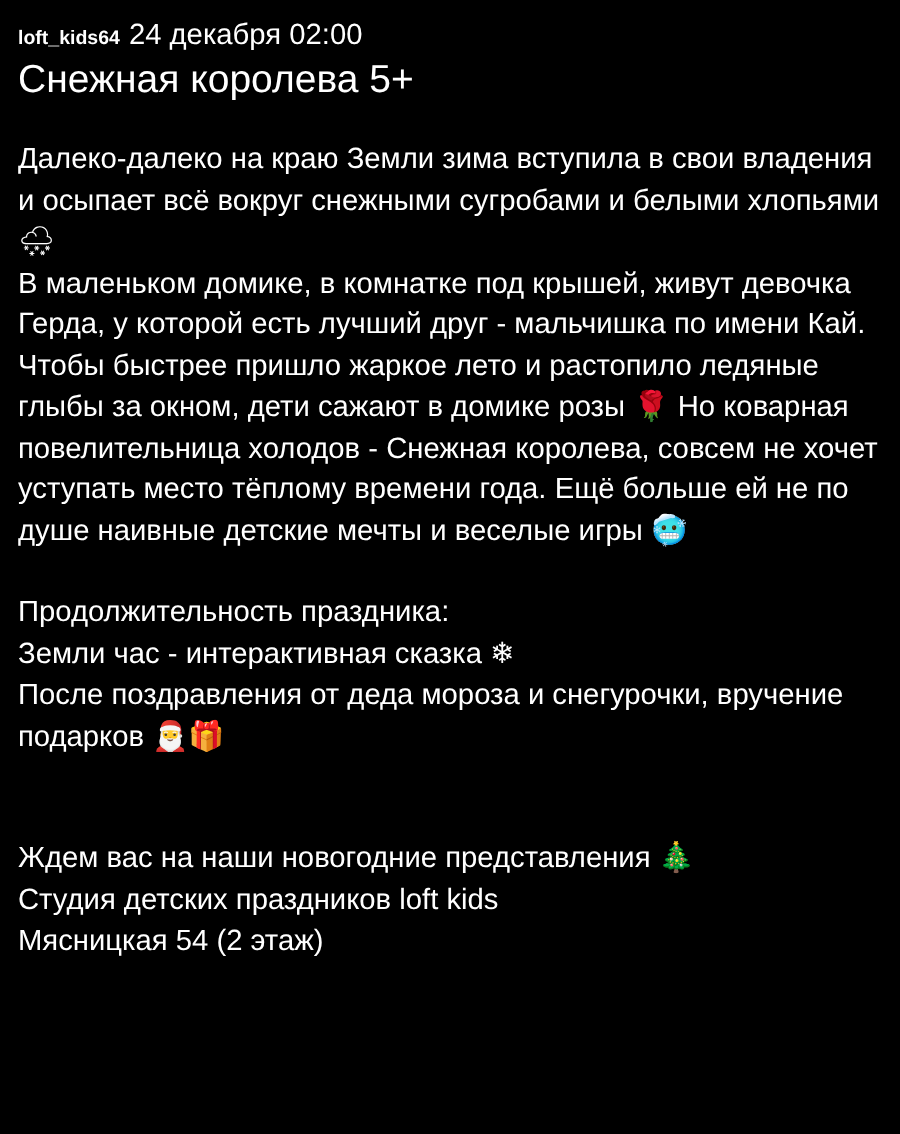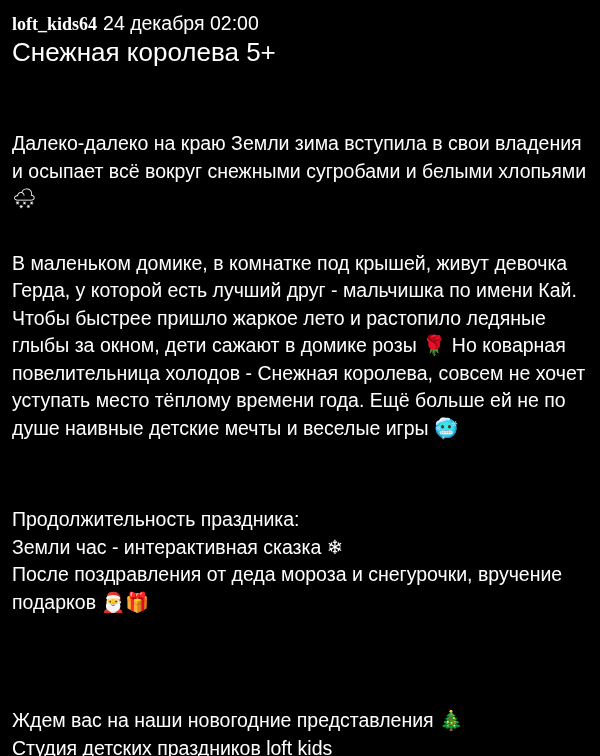--- a/index.html
+++ b/index.html
@@ -19,44 +19,42 @@
     box-sizing: border-box;
     width: 600px;
   }
   .header-line {
     font-size: 19.5px;
     line-height: 27px;
     white-space: nowrap;
   }
   .username {
     font-weight: bold;
-    font-size: 18px;
+    font-size: 13px;
     color: #ffffff;
     letter-spacing: 0px;
-    font-family: Liberation Serif, serif;
   }
   .timestamp {
     font-weight: normal;
     font-size: 19.5px;
     color: #ffffff;
     margin-left: 6px;
   }
   .subtitle {
     font-size: 26px;
     line-height: 27px;
     color: #ffffff;
     margin-top: 1px;
   }
   .para {
     font-size: 19.5px;
     line-height: 27.5px;
     color: #ffffff;
     white-space: pre-wrap;
     word-break: break-word;
-    margin-top: 37px;
   }
   .blank {
     height: 27px;
   }
 </style>
 </head>
 <body>
 
 <div class="post">
 
@@ -77,15 +75,15 @@
 Земли час - интерактивная сказка ❄
 После поздравления от деда мороза и снегурочки, вручение подарков 🎅🎁</div>
 
   <div class="blank"></div>
 
 
   <div class="blank"></div>
 
   <div class="para">Ждем вас на наши новогодние представления 🎄
 Студия детских праздников loft kids
-Мясницкая 29 (2 этаж)</div>
+Мясницкая 54 (2 этаж)</div>
 
 </div>
 
 </body></html>

